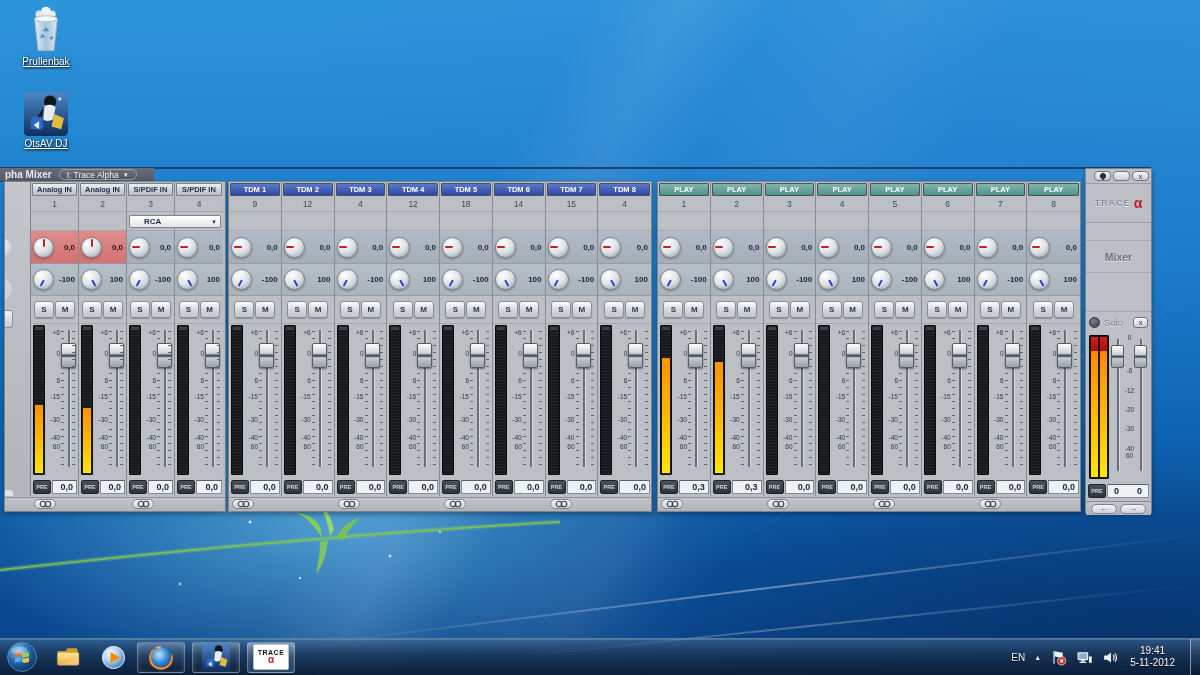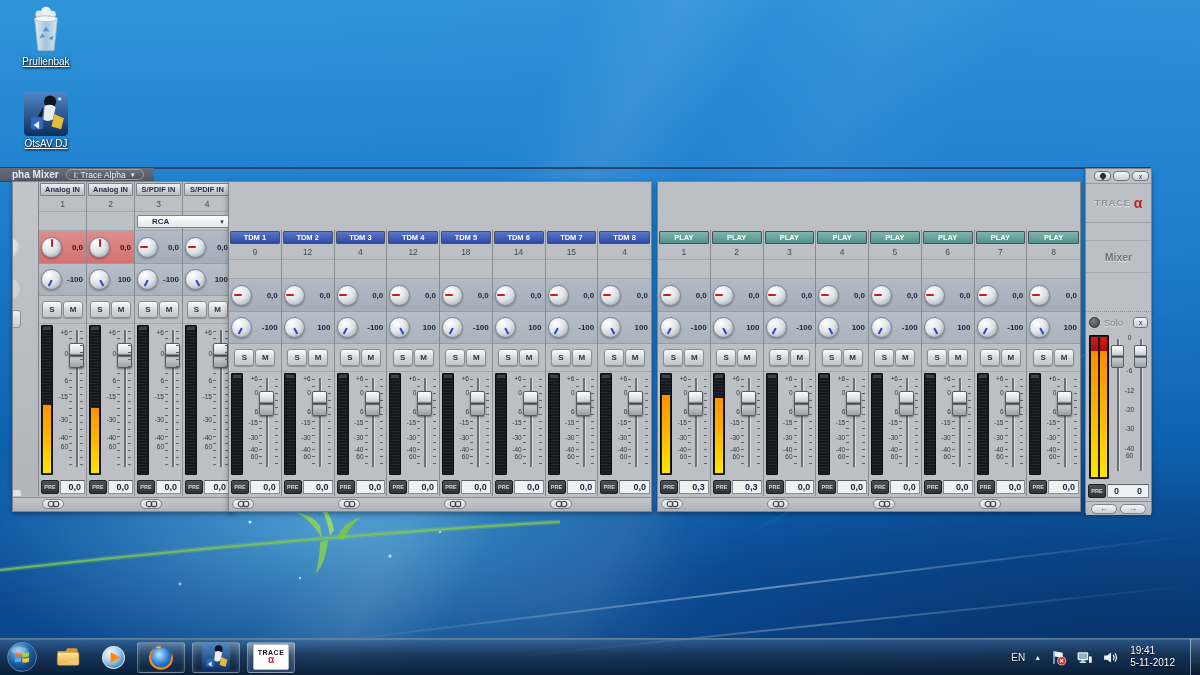--- a/index.html
+++ b/index.html
@@ -20,36 +20,36 @@
   .sprout{position:absolute;left:0px;top:492px;}
   
   .dicon{position:absolute;width:84px;text-align:center;cursor:default;}
   .dicon .dlabel{margin-top:2px;color:#fff;font-size:10px;line-height:12px;
     text-shadow:1px 1px 2px rgba(0,0,0,.85),0 0 3px rgba(0,0,0,.6);text-decoration:underline;}
   .dicon svg{display:block;margin:0 auto;}
   
   .win-topline{position:absolute;left:0;top:167px;width:1151px;height:2px;background:#23365c;opacity:.85;}
   .titletab{position:absolute;left:0;top:168px;width:154px;height:14px;background:linear-gradient(#666d78,#545b66);
     display:flex;align-items:center;border-bottom:1px solid #3c424c;}
-  .titletab .ttext{color:#e6eaf0;font-size:10px;font-weight:bold;margin-left:12px;white-space:nowrap;}
+  .titletab .ttext{color:#e6eaf0;font-size:10px;font-weight:bold;margin-left:5px;white-space:nowrap;}
   .devpill{margin-left:7px;background:linear-gradient(#6b717b,#51575f);border:1px solid #9aa0a8;border-radius:7px;
     color:#eef1f6;font-size:8.5px;padding:0 7px;height:11px;display:flex;align-items:center;gap:4px;white-space:nowrap;}
   .devpill .arr{font-size:6px;line-height:6px;}
   .panel{position:absolute;top:181px;height:331px;background:#bcc0c4;border:1px solid #7e848a;
     box-shadow:0 2px 5px rgba(0,0,0,.35);}
   .panel.master{top:168px;height:345px;}
   .chwrap{position:absolute;left:0;top:0;right:0;bottom:15px;display:flex;}
   .cutstrip{width:26px;border-right:1px solid #7e848a;position:relative;overflow:hidden;
     background:linear-gradient(#c3c7cb,#b2b6ba);}
   .cutstrip::before{content:'';position:absolute;left:-15px;top:56px;width:22px;height:22px;border-radius:50%;
     background:radial-gradient(circle at 35% 30%,#fff,#d6dbe0 55%,#9aa2ab);box-shadow:0 40px 0 0 #cdd2d7;}
   .cutstrip::after{content:'';position:absolute;left:-12px;top:128px;width:18px;height:16px;border-radius:3px;
     background:linear-gradient(#f2f4f6,#c6cbd0);border:1px solid #8a9097;box-shadow:0 180px 0 0 #dfe3e6;}
   .channel{display:flex;flex-direction:column;width:48px;border-right:1px solid #868c92;background:#bcc0c4;}
-  .g2 .channel,.g3 .channel{width:56px;margin-top:48px;}
+  .g2 .channel,.g3 .channel{width:56px;}
   .channel:last-child{border-right:none;}
   .ch-header{height:13px;margin:1px 1px 0;border:1px solid #4a5158;border-radius:1px;
     font-size:7.5px;font-weight:bold;text-align:center;line-height:11px;white-space:nowrap;overflow:hidden;}
   .panel--analog-spdif .ch-header{background:linear-gradient(#eceff2,#b6bcc2);color:#1d2b46;border-color:#79808a;}
   .panel--tdm .ch-header{background:linear-gradient(#5d77ca,#2c49a8);color:#fff;}
   .panel--play .ch-header{background:linear-gradient(#82b5ae,#4f938b);color:#fff;}
   .ch-num{height:16px;border-bottom:1px solid #a2a8ae;color:#3e4856;font-size:8.5px;text-align:center;line-height:16px;}
   .ch-io{height:19px;border-bottom:1px solid #a2a8ae;}
   .ch-knobrow{display:flex;align-items:center;padding-left:2px;}
   .ch-gain{height:33px;background:linear-gradient(#b2bbc5,#a5aeb8);border-bottom:1px solid #969ca4;}
@@ -172,21 +172,21 @@
     box-shadow:inset 0 0 5px rgba(255,255,255,.18);}
   .tb-app.active{background:linear-gradient(to bottom,rgba(255,255,255,.38),rgba(255,255,255,.14) 45%,rgba(60,120,180,.25));}
   .tracebox{width:36px;height:26px;background:#fff;border:1px solid #b8bec4;border-radius:2px;
     display:flex;flex-direction:column;align-items:center;justify-content:center;line-height:1;}
   .tracebox .t1{font-size:7px;font-weight:bold;color:#111;letter-spacing:.5px;}
   .tracebox .t2{font-size:10px;font-weight:bold;color:#c22028;margin-top:-1px;}
   .tb-right{margin-left:auto;display:flex;align-items:center;height:100%;gap:9px;padding-right:0;}
   .tray-lang{color:#f0f4f8;font-size:10px;text-shadow:0 1px 1px #000;cursor:pointer;}
   .tray-up{color:#e8eef4;font-size:7px;cursor:pointer;}
   .tray-ico{display:flex;align-items:center;cursor:pointer;}
-  .clock{color:#fff;font-size:10px;line-height:12px;text-shadow:0 1px 1px #000;cursor:pointer;margin-left:2px;}
+  .clock{color:#fff;font-size:10px;line-height:12px;text-align:center;text-shadow:0 1px 1px #000;cursor:pointer;margin-left:2px;}
   .showdesk{width:10px;height:100%;border-left:1px solid rgba(200,225,245,.6);margin-left:6px;
     background:linear-gradient(to bottom,rgba(255,255,255,.12),rgba(0,0,0,.12));cursor:pointer;}
 </style>
 </head>
 <body>
 
 <div class="desktop">
   <div class="beam b1"></div>
   <div class="beam b2"></div>
   <div class="beam b3"></div>
@@ -248,21 +248,21 @@
 
 <div class="titletab">
   <span class="ttext">pha Mixer</span>
   <span class="devpill">
     <span>I: Trace Alpha</span>
     <span class="arr">▼</span>
   </span>
 </div>
 
 <div id="mixer-groups">
-    <div class="panel g1 panel--analog-spdif" style="left: 12px; width: 222px;">
+    <div class="panel g1 panel--analog-spdif" style="left: 4px; width: 222px;">
       <div class="chwrap">
         <div class="cutstrip"></div>
         <div class="channel">
     <div class="ch-header">Analog IN</div>
     <div class="ch-num">1</div>
     <div class="ch-io"></div>
     <div class="ch-knobrow ch-gain alert">
       <div class="knob">
               <i class="needle red up"></i>
             </div>

